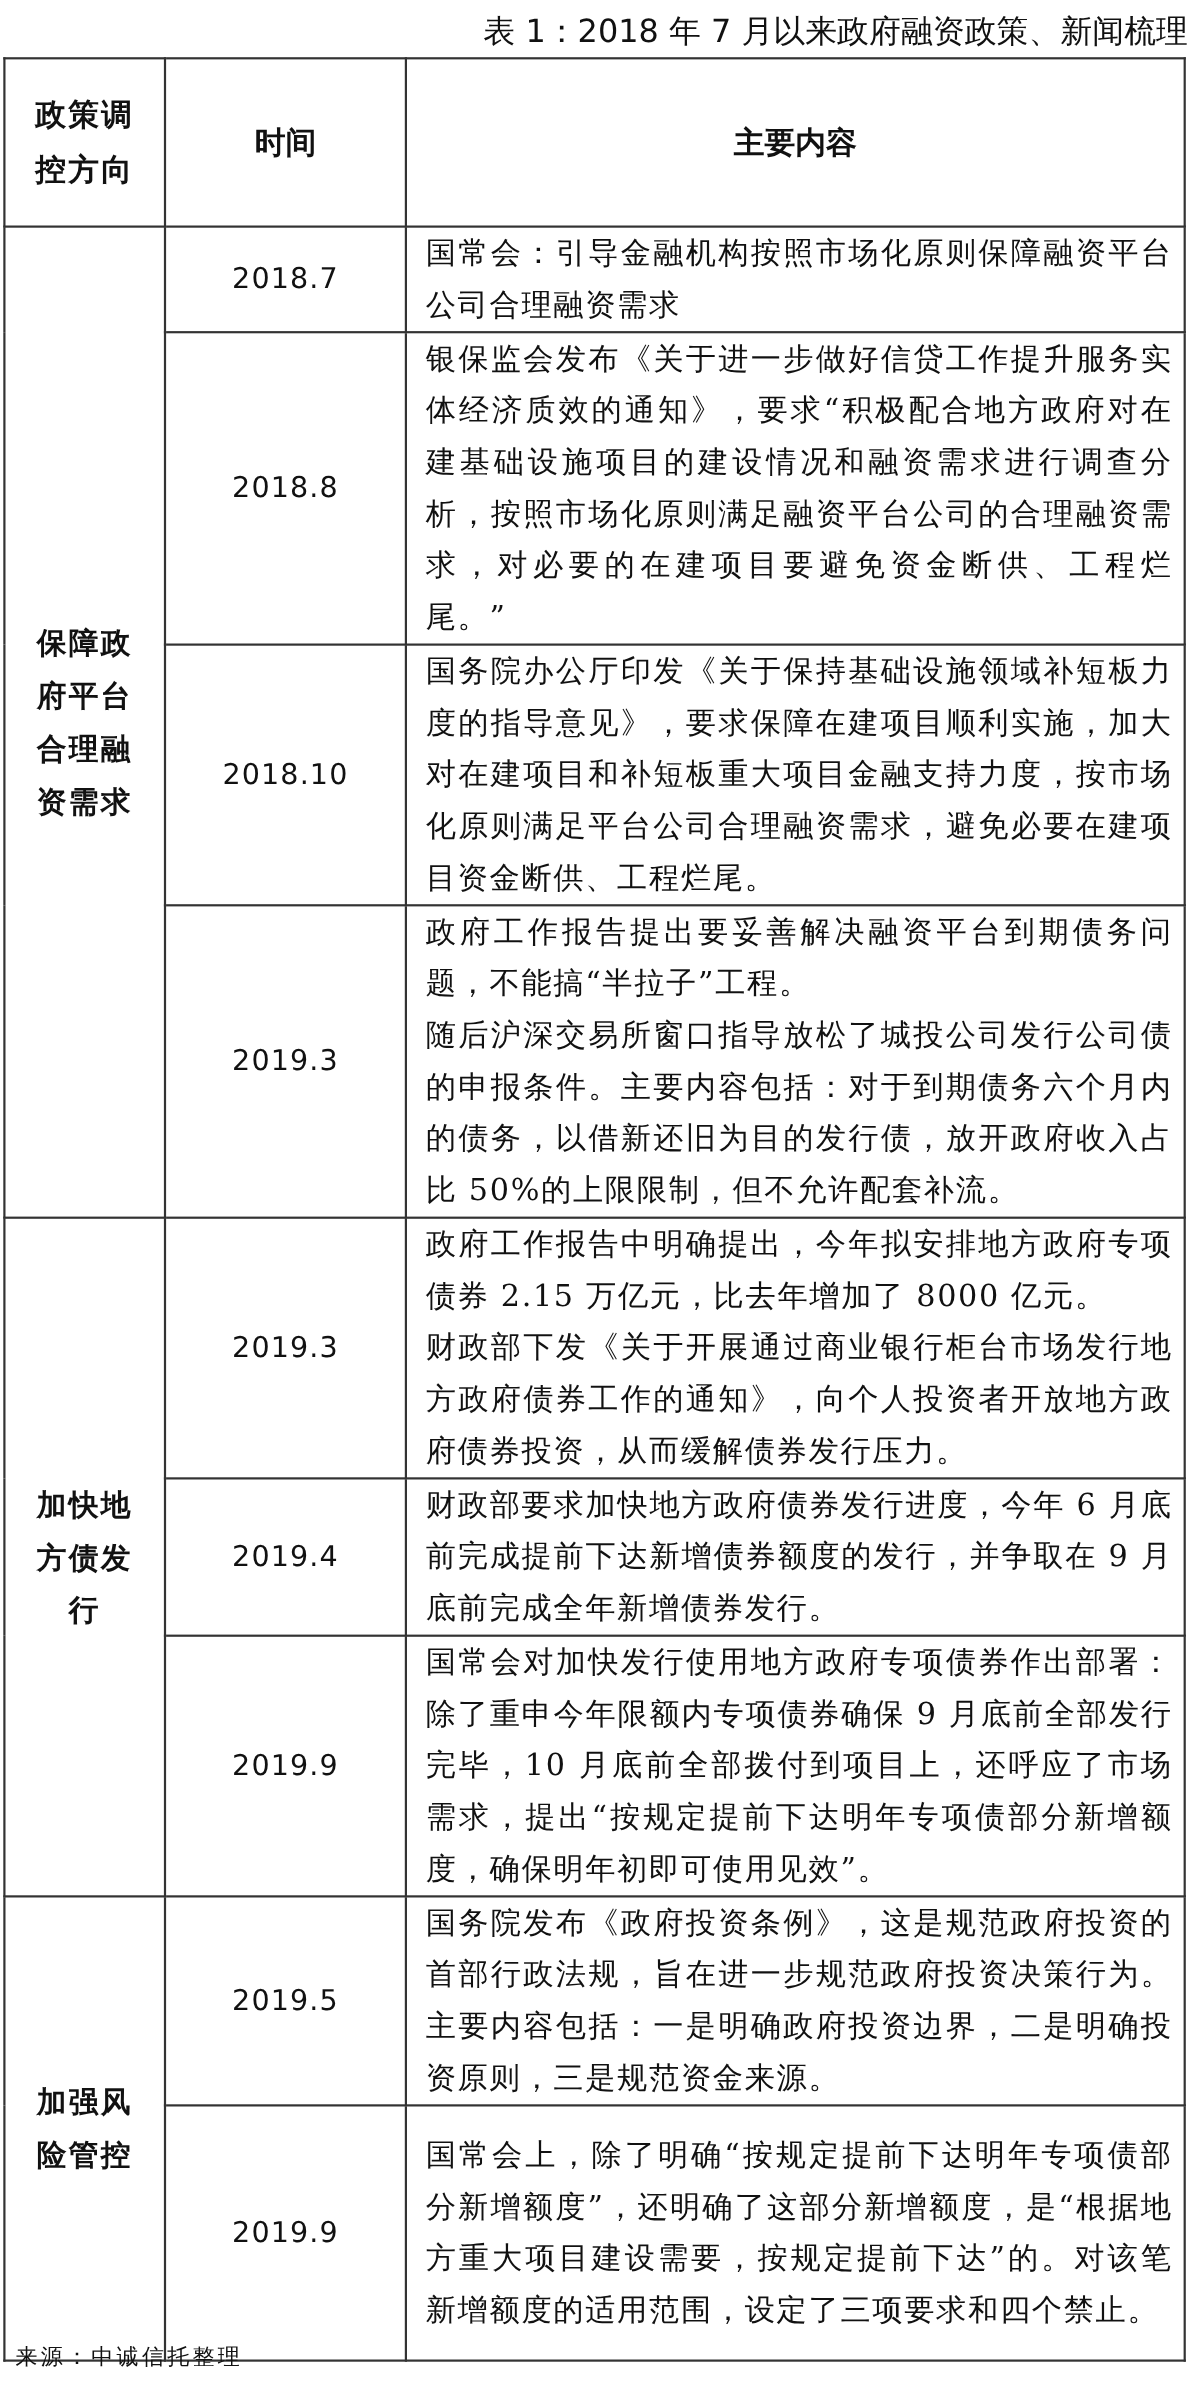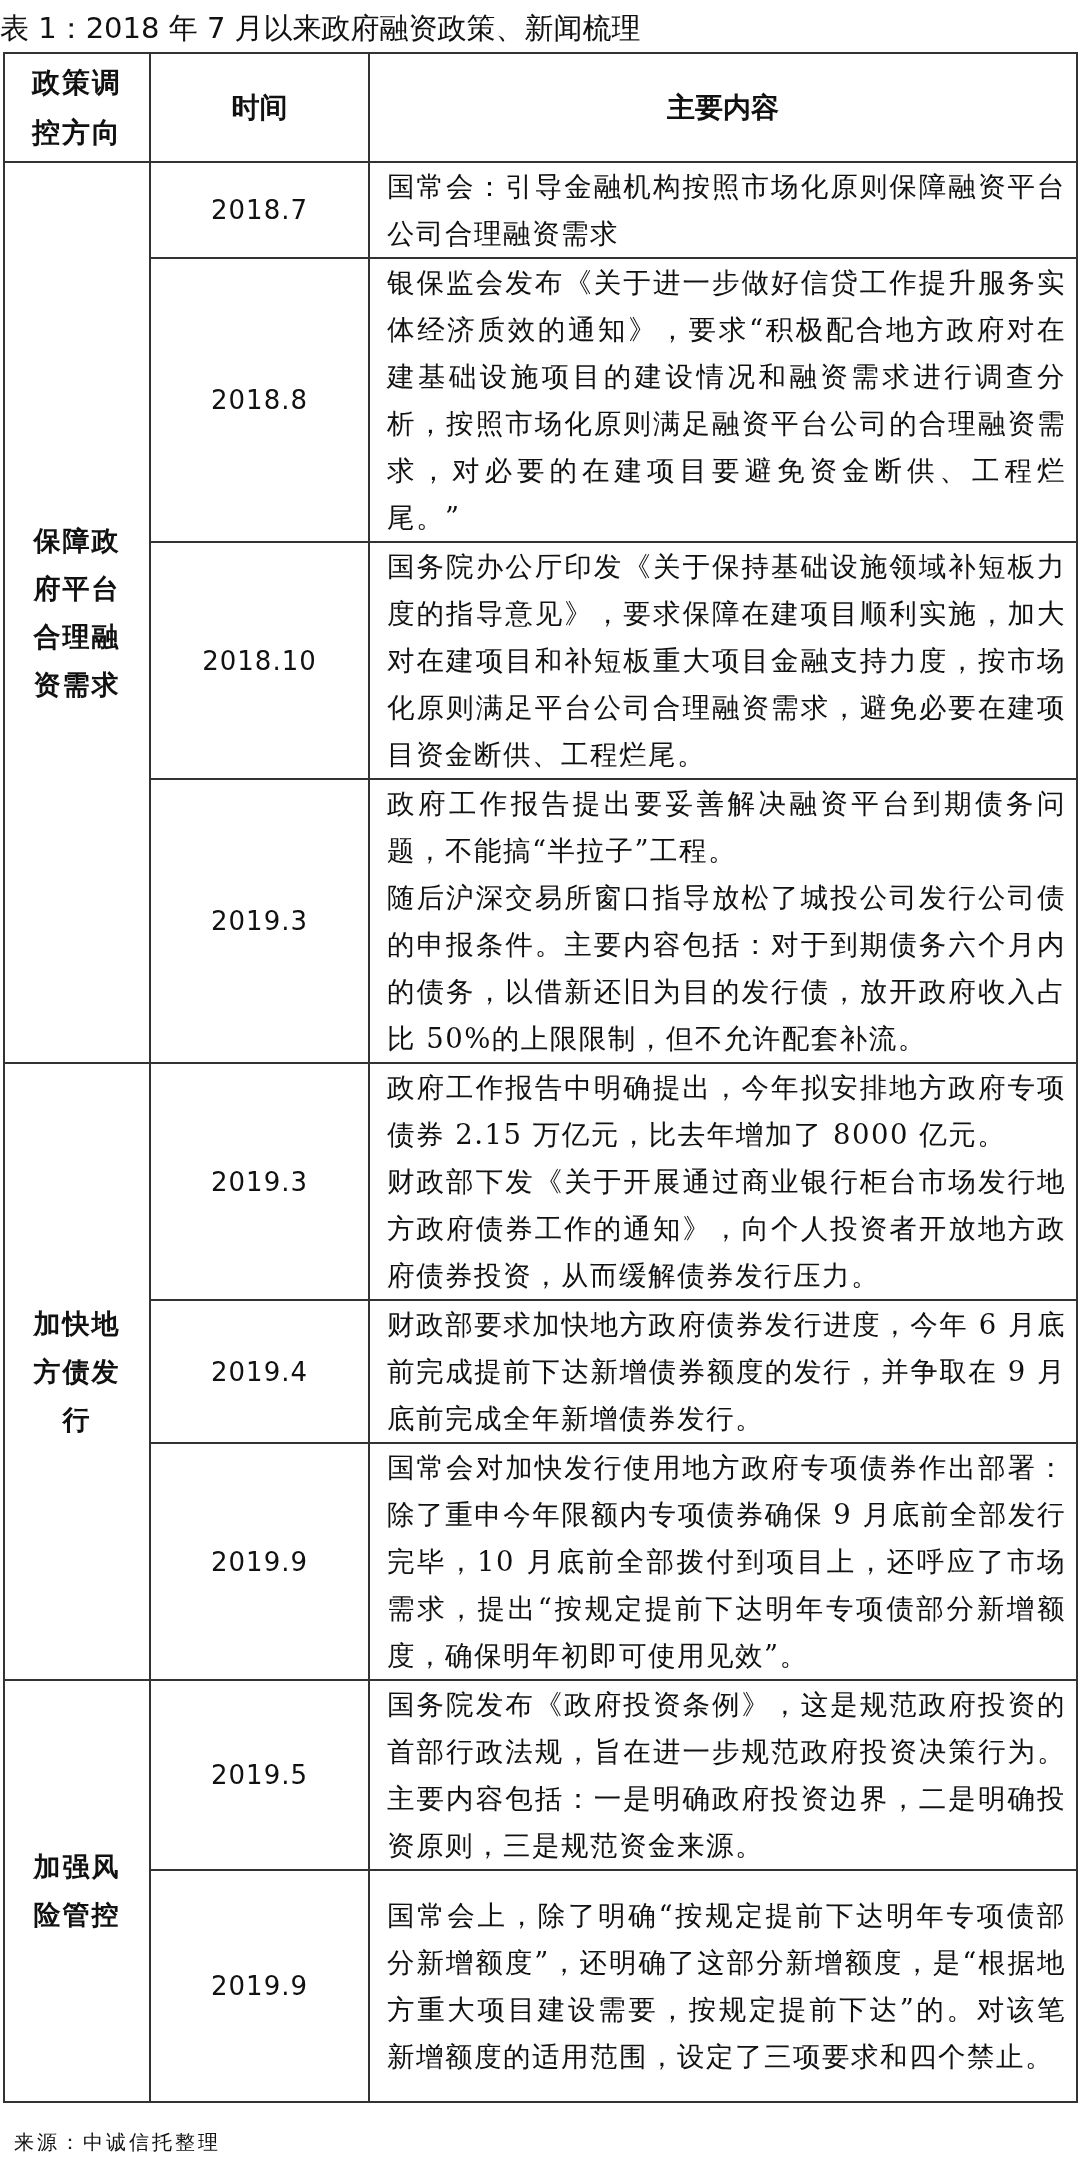--- a/index.html
+++ b/index.html
@@ -2,21 +2,21 @@
 <html><head>
 <meta charset="utf-8">
 <style>
   html, body { margin: 0; padding: 0; background: #ffffff; }
   body {
     width: 1080px; height: 2171px; position: relative; overflow: hidden;
     font-family: "DejaVu Serif", "Liberation Serif", serif;
     color: #111111;
   }
   .title {
-    position: absolute; left: 0; top: 6px; width: 1080px; text-align: left;
+    position: absolute; left: 0; top: 6px; width: 1080px; text-align: right;
     font-family: "DejaVu Sans", "Liberation Sans", sans-serif;
     font-size: 29px; line-height: 44px; color: #111;
   }
   table.policy {
     position: absolute; left: 3px; top: 52px; width: 1073px;
     border-collapse: collapse; table-layout: fixed;
   }
   table.policy td, table.policy th {
     border: 2px solid #333333; padding: 16px; vertical-align: middle;
   }
@@ -51,21 +51,21 @@
 
 <div class="title">表 1：2018 年 7 月以来政府融资政策、新闻梳理</div>
 
 <table class="policy">
   <colgroup>
       <col class="c1">
       <col class="c2">
       <col class="c3">
     </colgroup>
   <thead>
-    <tr style="height:109px">
+    <tr style="height:153px">
       <th style="padding:0 18px;letter-spacing:2px;"><span>政策调控方向</span></th>
       <th>时间</th>
       <th>主要内容</th>
     </tr>
   </thead>
   <tbody>
 
     <tr style="height:93px">
       <td class="dir" rowspan="4">保障政府平台合理融资需求</td>
       <td class="date">2018.7</td>

